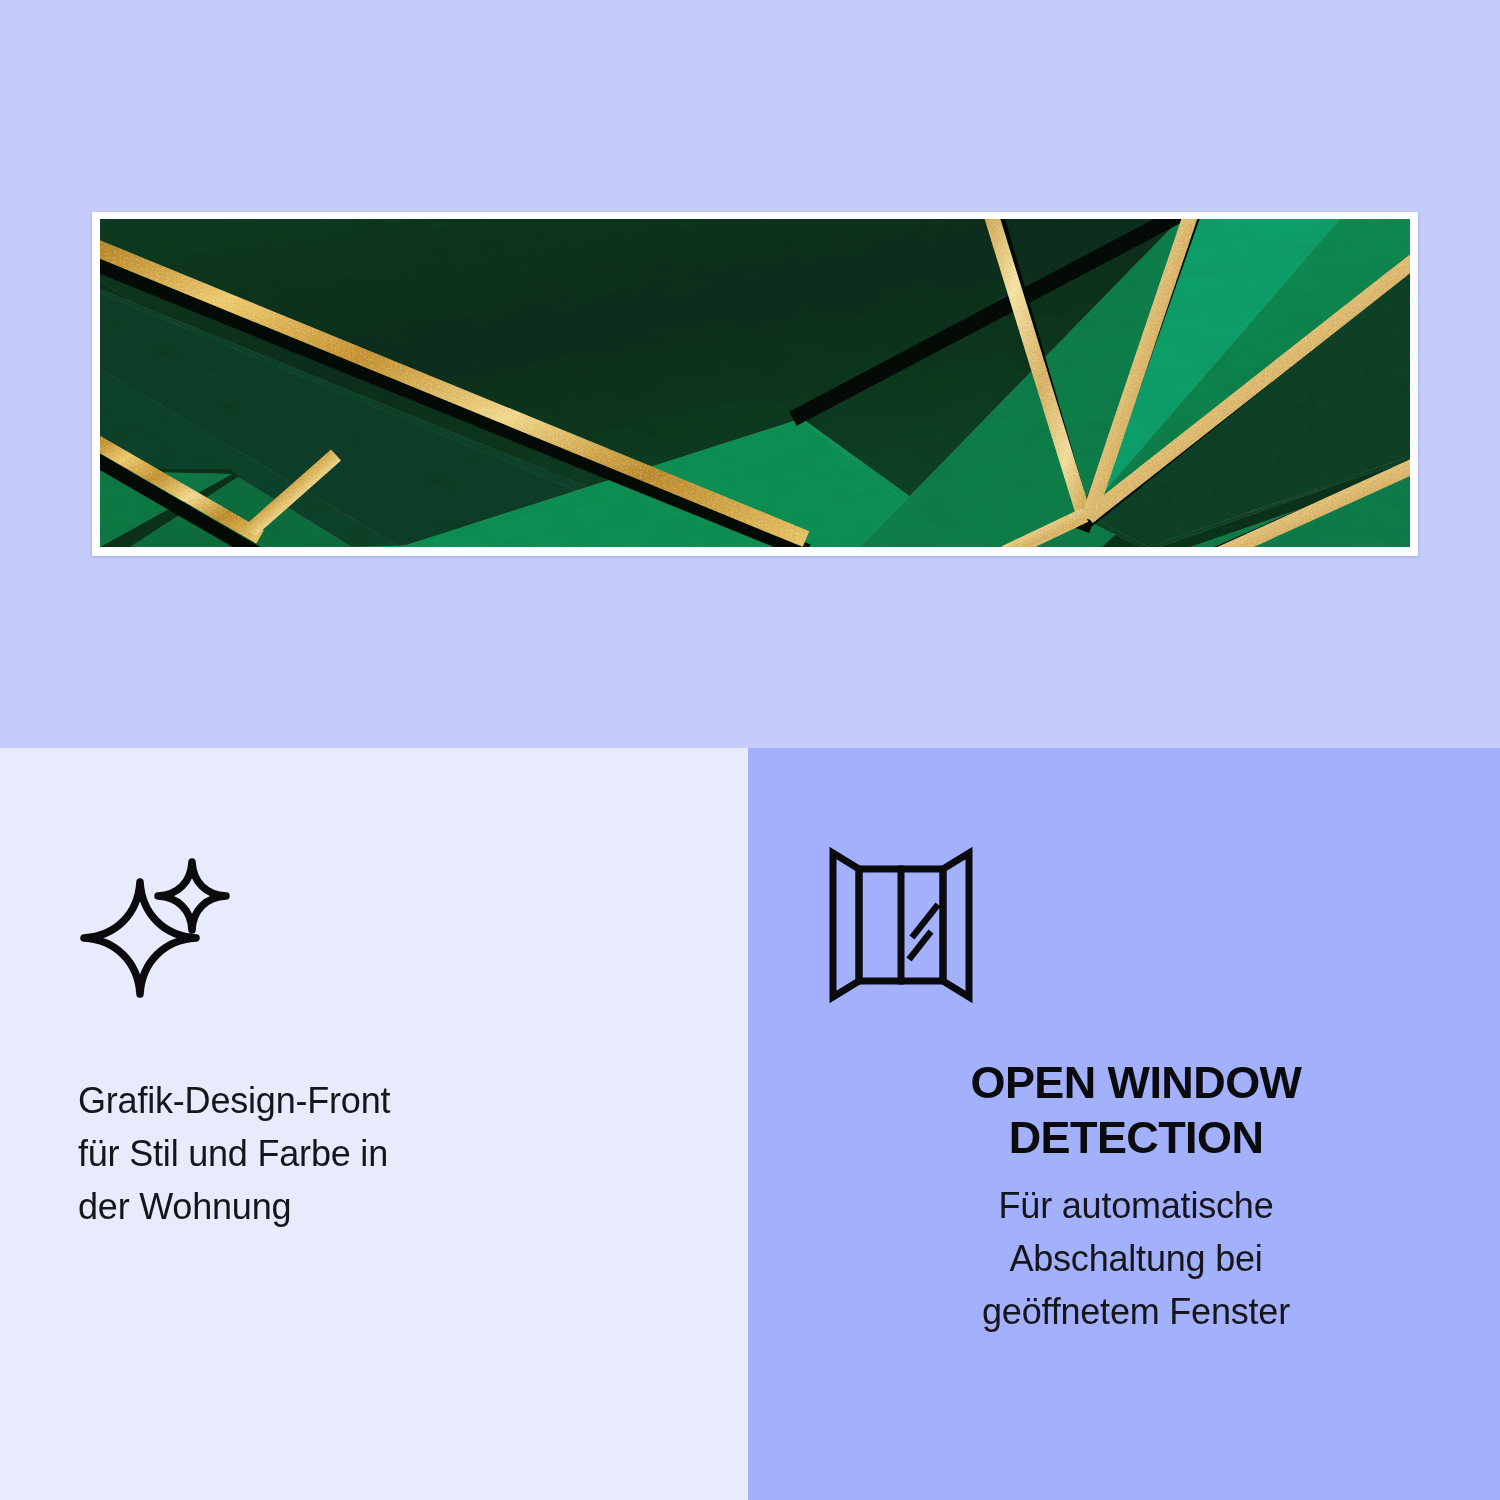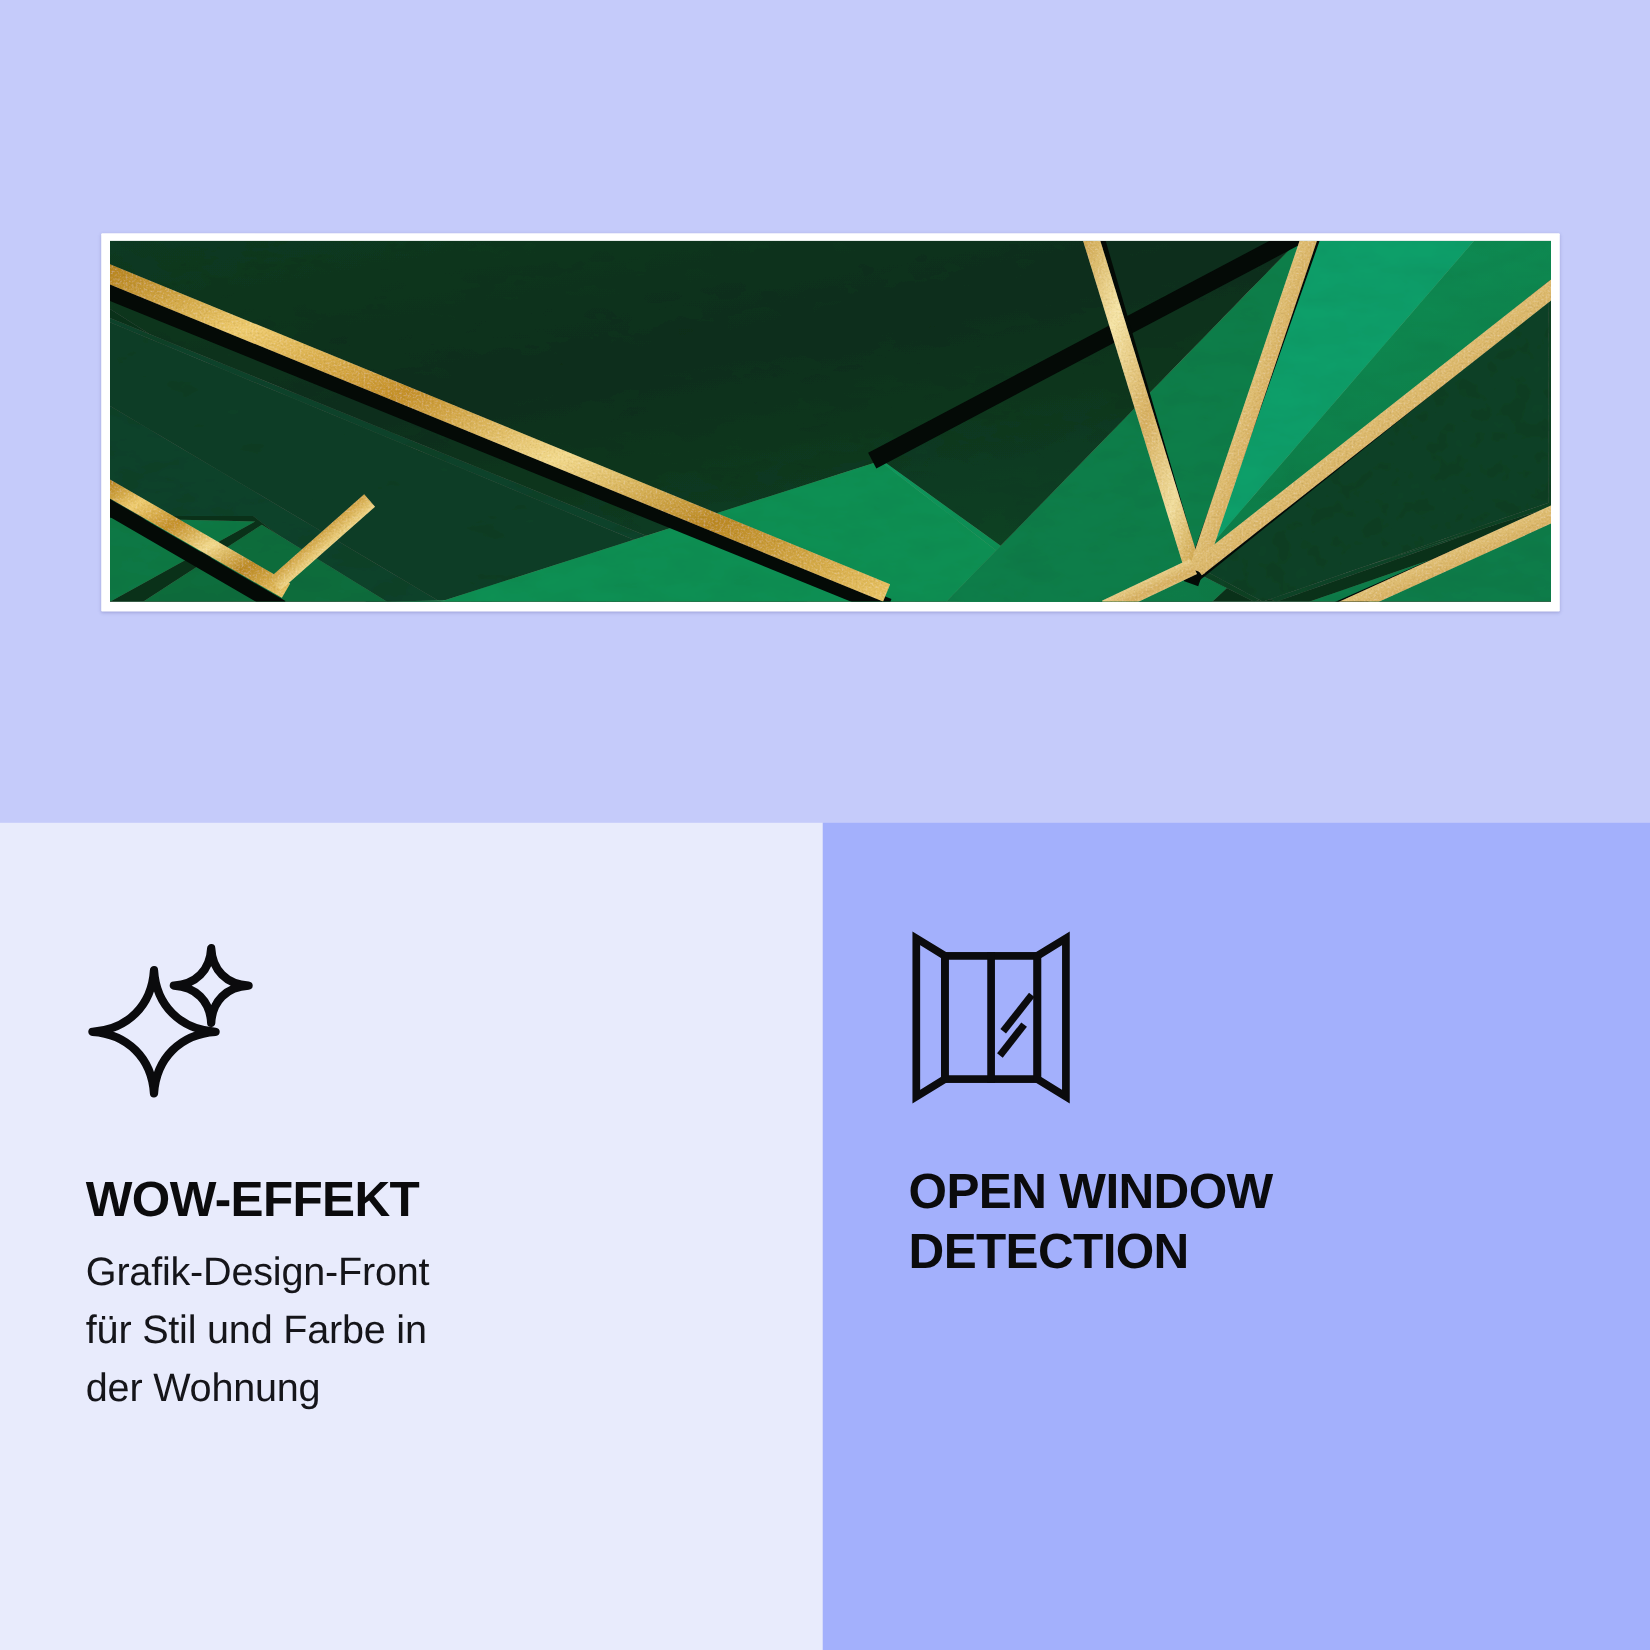--- a/index.html
+++ b/index.html
@@ -38,21 +38,21 @@
   .panel-left  { width:748px; background:#e8ebfc; }
   .panel-right { width:752px; background:#a3b0fc; }
 
   .icon-wrap { position:absolute; }
   .icon-left  { left:78px;  top:852px;  width:160px; height:150px; }
   .icon-right { left:826px; top:845px;  width:150px; height:160px; }
   .icon-wrap svg { display:block; width:100%; height:100%; }
 
   .txt { position:absolute; }
   .txt-left  { left:78px;  top:1062px; width:600px; }
-  .txt-right { left:826px; top:1055px; width:620px; }
+  .txt-right { left:826px; top:1055px; width:620px;text-align:center; }
 
   h2.head {
     font-family:"Liberation Sans", sans-serif;
     font-weight:700;
     font-size:45px;
     line-height:55px;
     letter-spacing:-0.6px;
     color:#0b0b0d;
     white-space:pre-line;
   }
@@ -250,24 +250,26 @@
       <path d="M33 24 L7 8 L7 152 L33 136 Z"></path>
 
       <path d="M117 24 L143 8 L143 152 L117 136 Z"></path>
 
       <line x1="88" y1="90" x2="110" y2="62" stroke-width="6.5"></line>
       <line x1="85" y1="112" x2="103" y2="89" stroke-width="6.5"></line>
     </svg>
   </div>
 
   <div class="txt txt-left">
-    <h2 class="head">WOW-EFFEKT</h2>
     <p class="body">Grafik-Design-Front
 für Stil und Farbe in
 der Wohnung</p>
   </div>
 
   <div class="txt txt-right">
     <h2 class="head">OPEN WINDOW
 DETECTION</h2>
+    <p class="body">Für automatische
+Abschaltung bei
+geöffnetem Fenster</p>
   </div>
 
 </div>
 
 </body></html>

